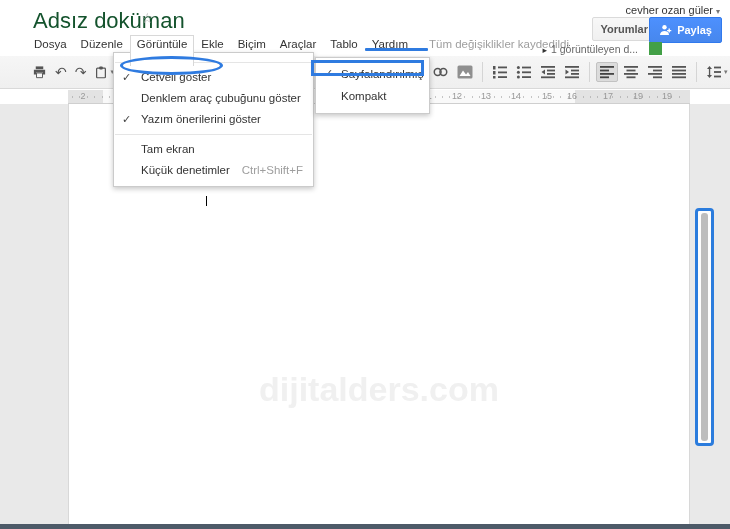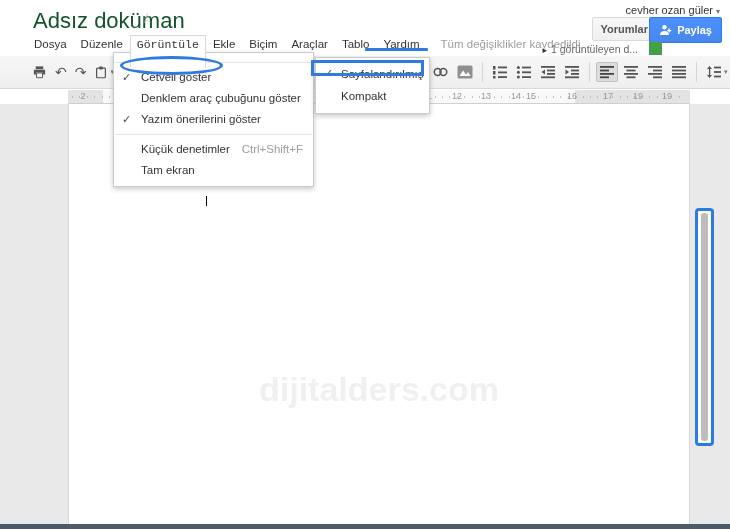--- a/index.html
+++ b/index.html
@@ -22,21 +22,21 @@
          background:linear-gradient(#f8f8f8,#f0f0f0); border:1px solid #dadada; }
   .btn-comments .caret { font-size:8px; color:#777; margin-left:5px; }
   .btn-share { right:8px; padding:12px 9px; color:#fff;
          background:linear-gradient(#4d90fe,#4787ed); border:1px solid #3079ed; }
   .btn-share svg { margin-right:5px; }
 
   .menubar { position:absolute; top:35px; left:27px; display:flex; align-items:flex-start;
              font-size:11.5px; color:#333; }
   .menu-item { padding:3px 7px 4px; cursor:default; }
   .menu-item.open { background:#fff; border:1px solid #d8d8d8; border-bottom:none;
-             position:relative; z-index:26; padding:2px 6px 16px; margin-top:0;font-family:Liberation Mono, monospace; }
+             position:relative; z-index:26; padding:2px 6px 16px; margin-top:0; }
   .saved-status { padding:3px 0 0 14px; color:#9e9e9e; font-size:11.5px; }
 
   .viewers { position:absolute; top:43px; right:92px; font-size:10.5px; color:#666;padding-left:8px; }
   .viewers .tri { color:#333; font-size:9px; margin-right:4px; }
   .presence-square { position:absolute; top:42px; right:68px; width:13px; height:13px;
              background:#43a047; }
   .blue-underline { position:absolute; top:48px; left:365px; width:63px; height:3px;
              background:#2f7be0; border-radius:1px; }
 
   
@@ -279,21 +279,21 @@
 </div>
 
 <div class="ruler">
   <div class="ruler-white"></div>
   <div class="ruler-ticks"></div>
   <span class="ruler-num" style="left:15px">2</span>
   <span class="ruler-num" style="left:359px">11</span>
   <span class="ruler-num" style="left:389px">12</span>
   <span class="ruler-num" style="left:418px">13</span>
   <span class="ruler-num" style="left:448px">14</span>
-  <span class="ruler-num" style="left:463px">15</span>
+  <span class="ruler-num" style="left:479px">15</span>
   <span class="ruler-num" style="left:504px">16</span>
   <span class="ruler-num" style="left:540px">17</span>
   <span class="ruler-num" style="left:570px">19</span>
   <span class="ruler-num" style="left:599px">19</span>
 </div>
 
 <div class="canvas">
   <div class="page">
     <div class="watermark">dijitalders.com</div>
     <div class="caret-blink"></div>
@@ -312,25 +312,25 @@
   </div>
   <div class="dd-item">
     <span>Denklem araç çubuğunu göster</span>
   </div>
   <div class="dd-item">
     <span class="dd-check glyph">✓</span>
     <span>Yazım önerilerini göster</span>
   </div>
   <div class="dd-sep"></div>
   <div class="dd-item">
+    <span>Tam ekran</span>
+  </div>
+  <div class="dd-item">
     <span>Küçük denetimler</span>
     <span class="dd-shortcut">Ctrl+Shift+F</span>
-  </div>
-  <div class="dd-item">
-    <span>Tam ekran</span>
   </div>
 </div>
 
 <div class="submenu">
   <div class="sm-item">
     <span class="sm-check glyph">✓</span>
     <span>Sayfalandırılmış</span>
   </div>
   <div class="sm-item">
     <span>Kompakt</span>

